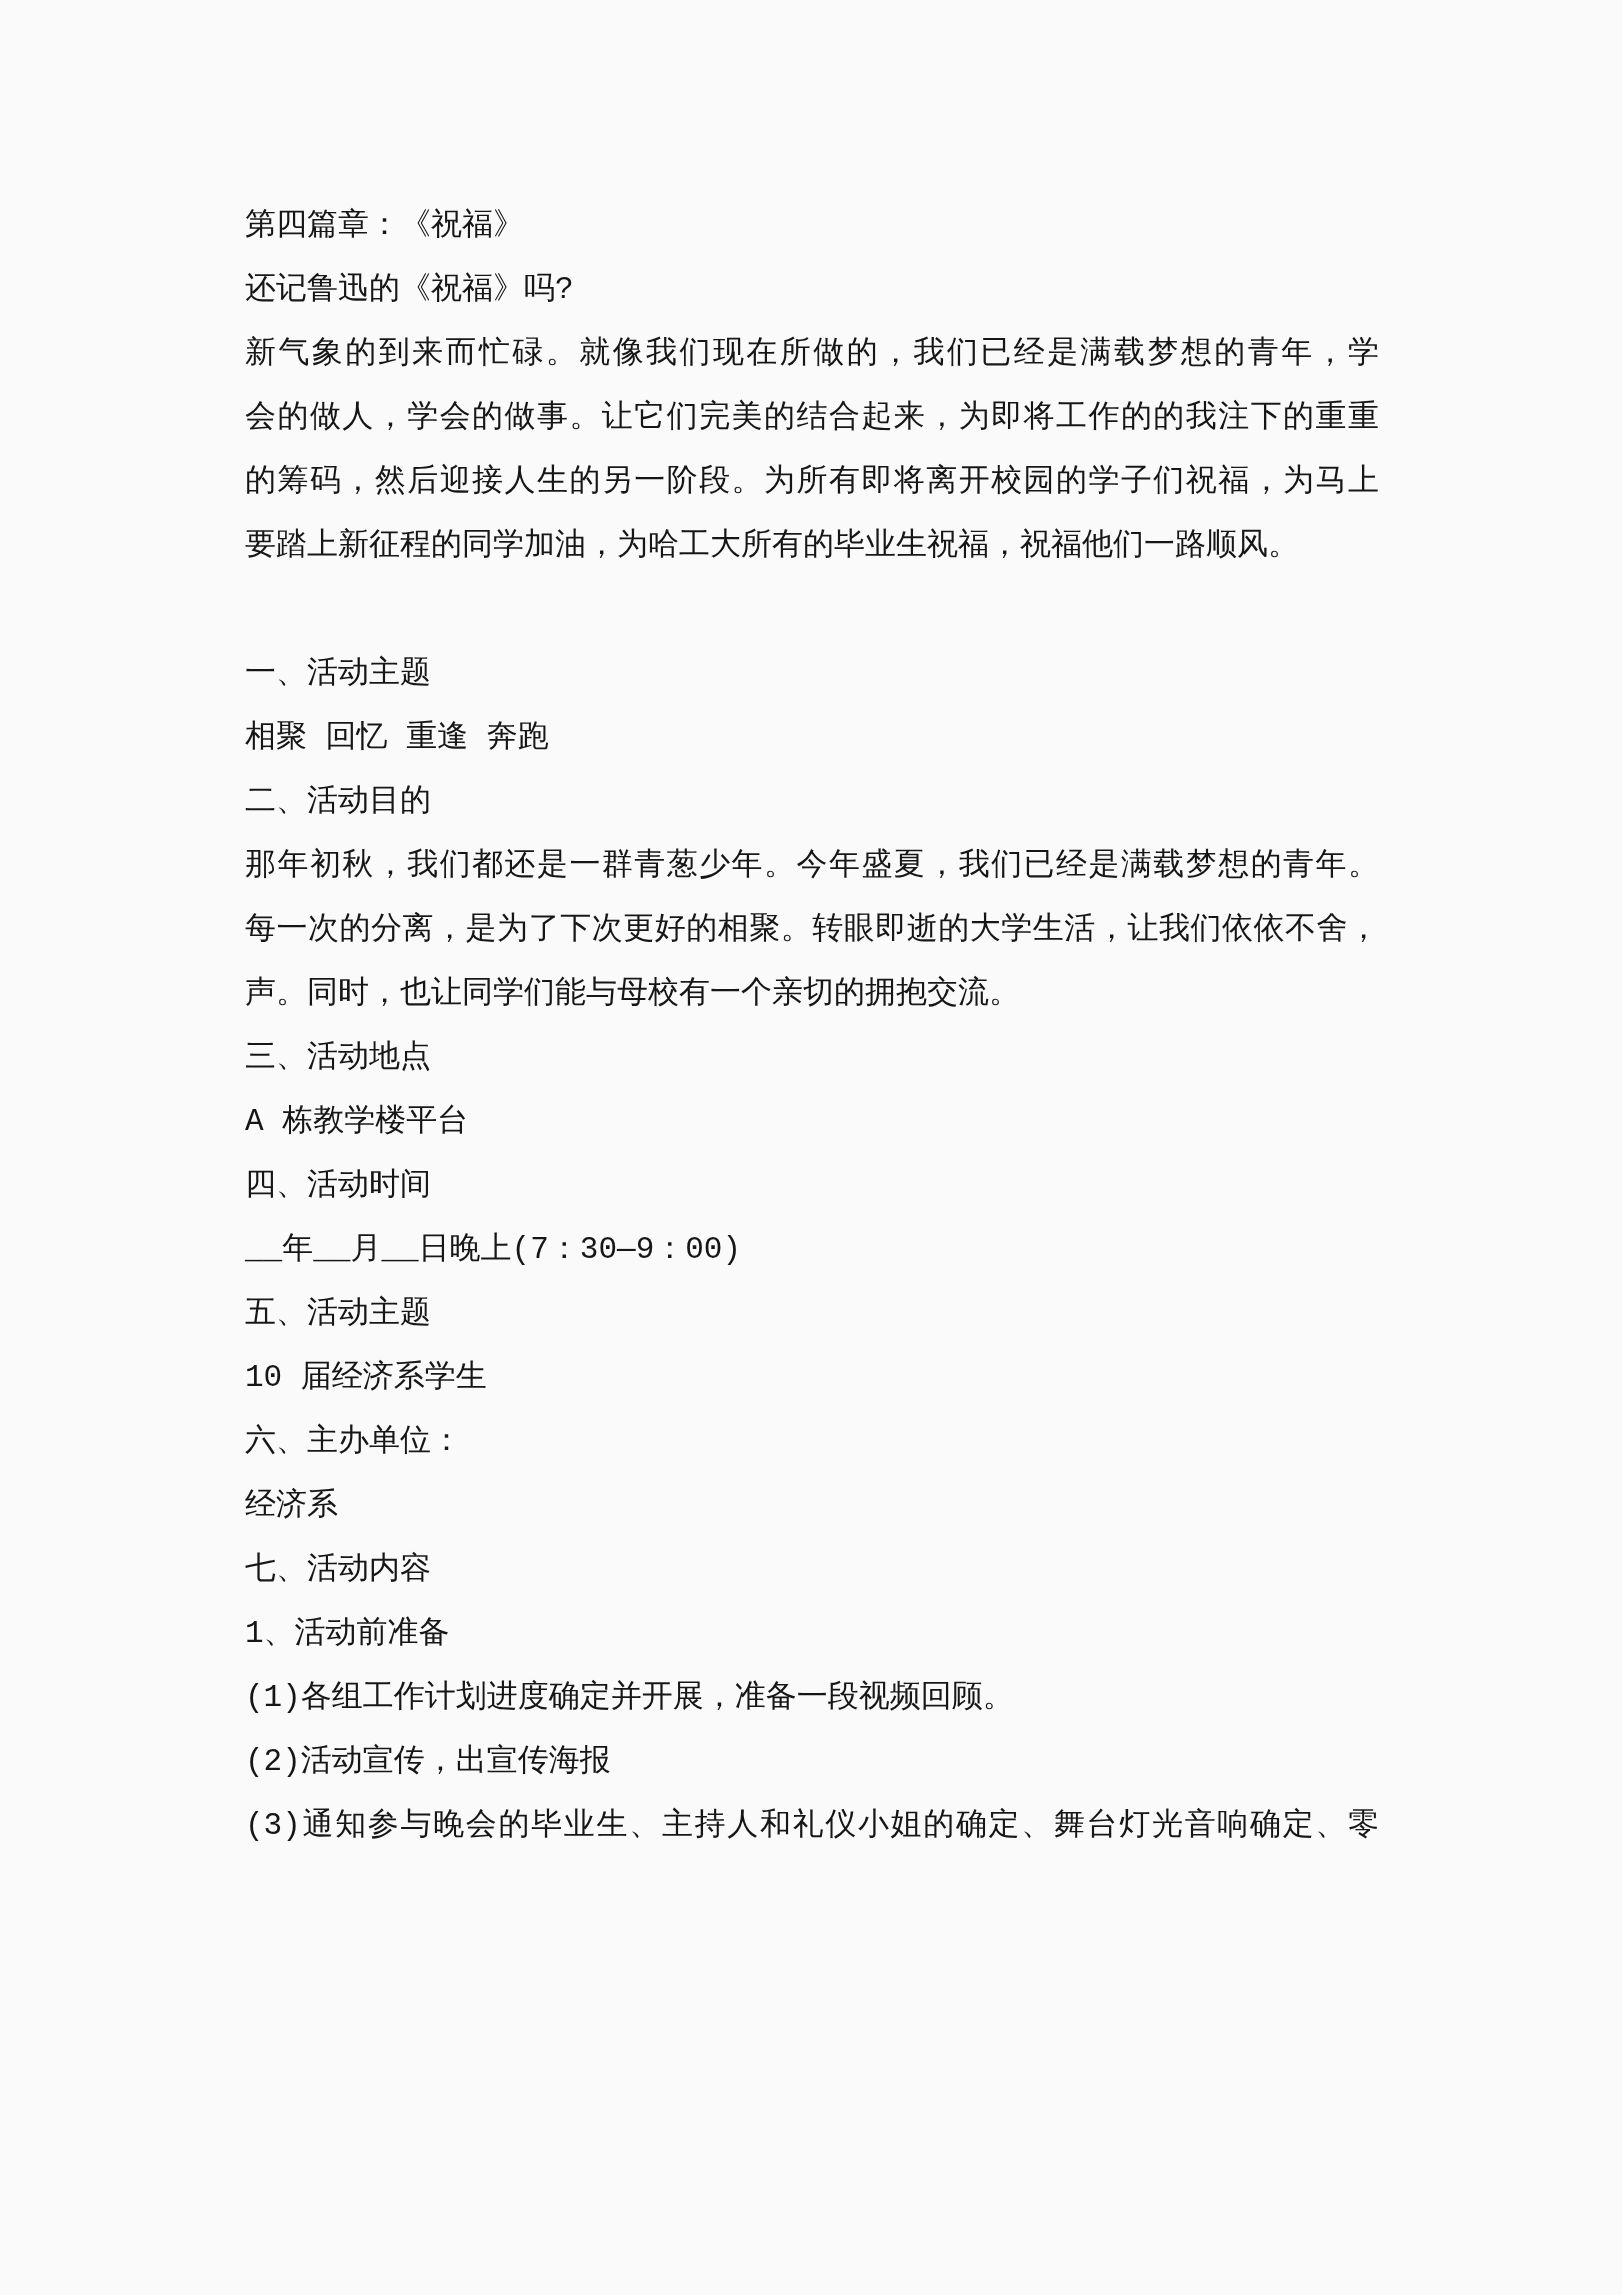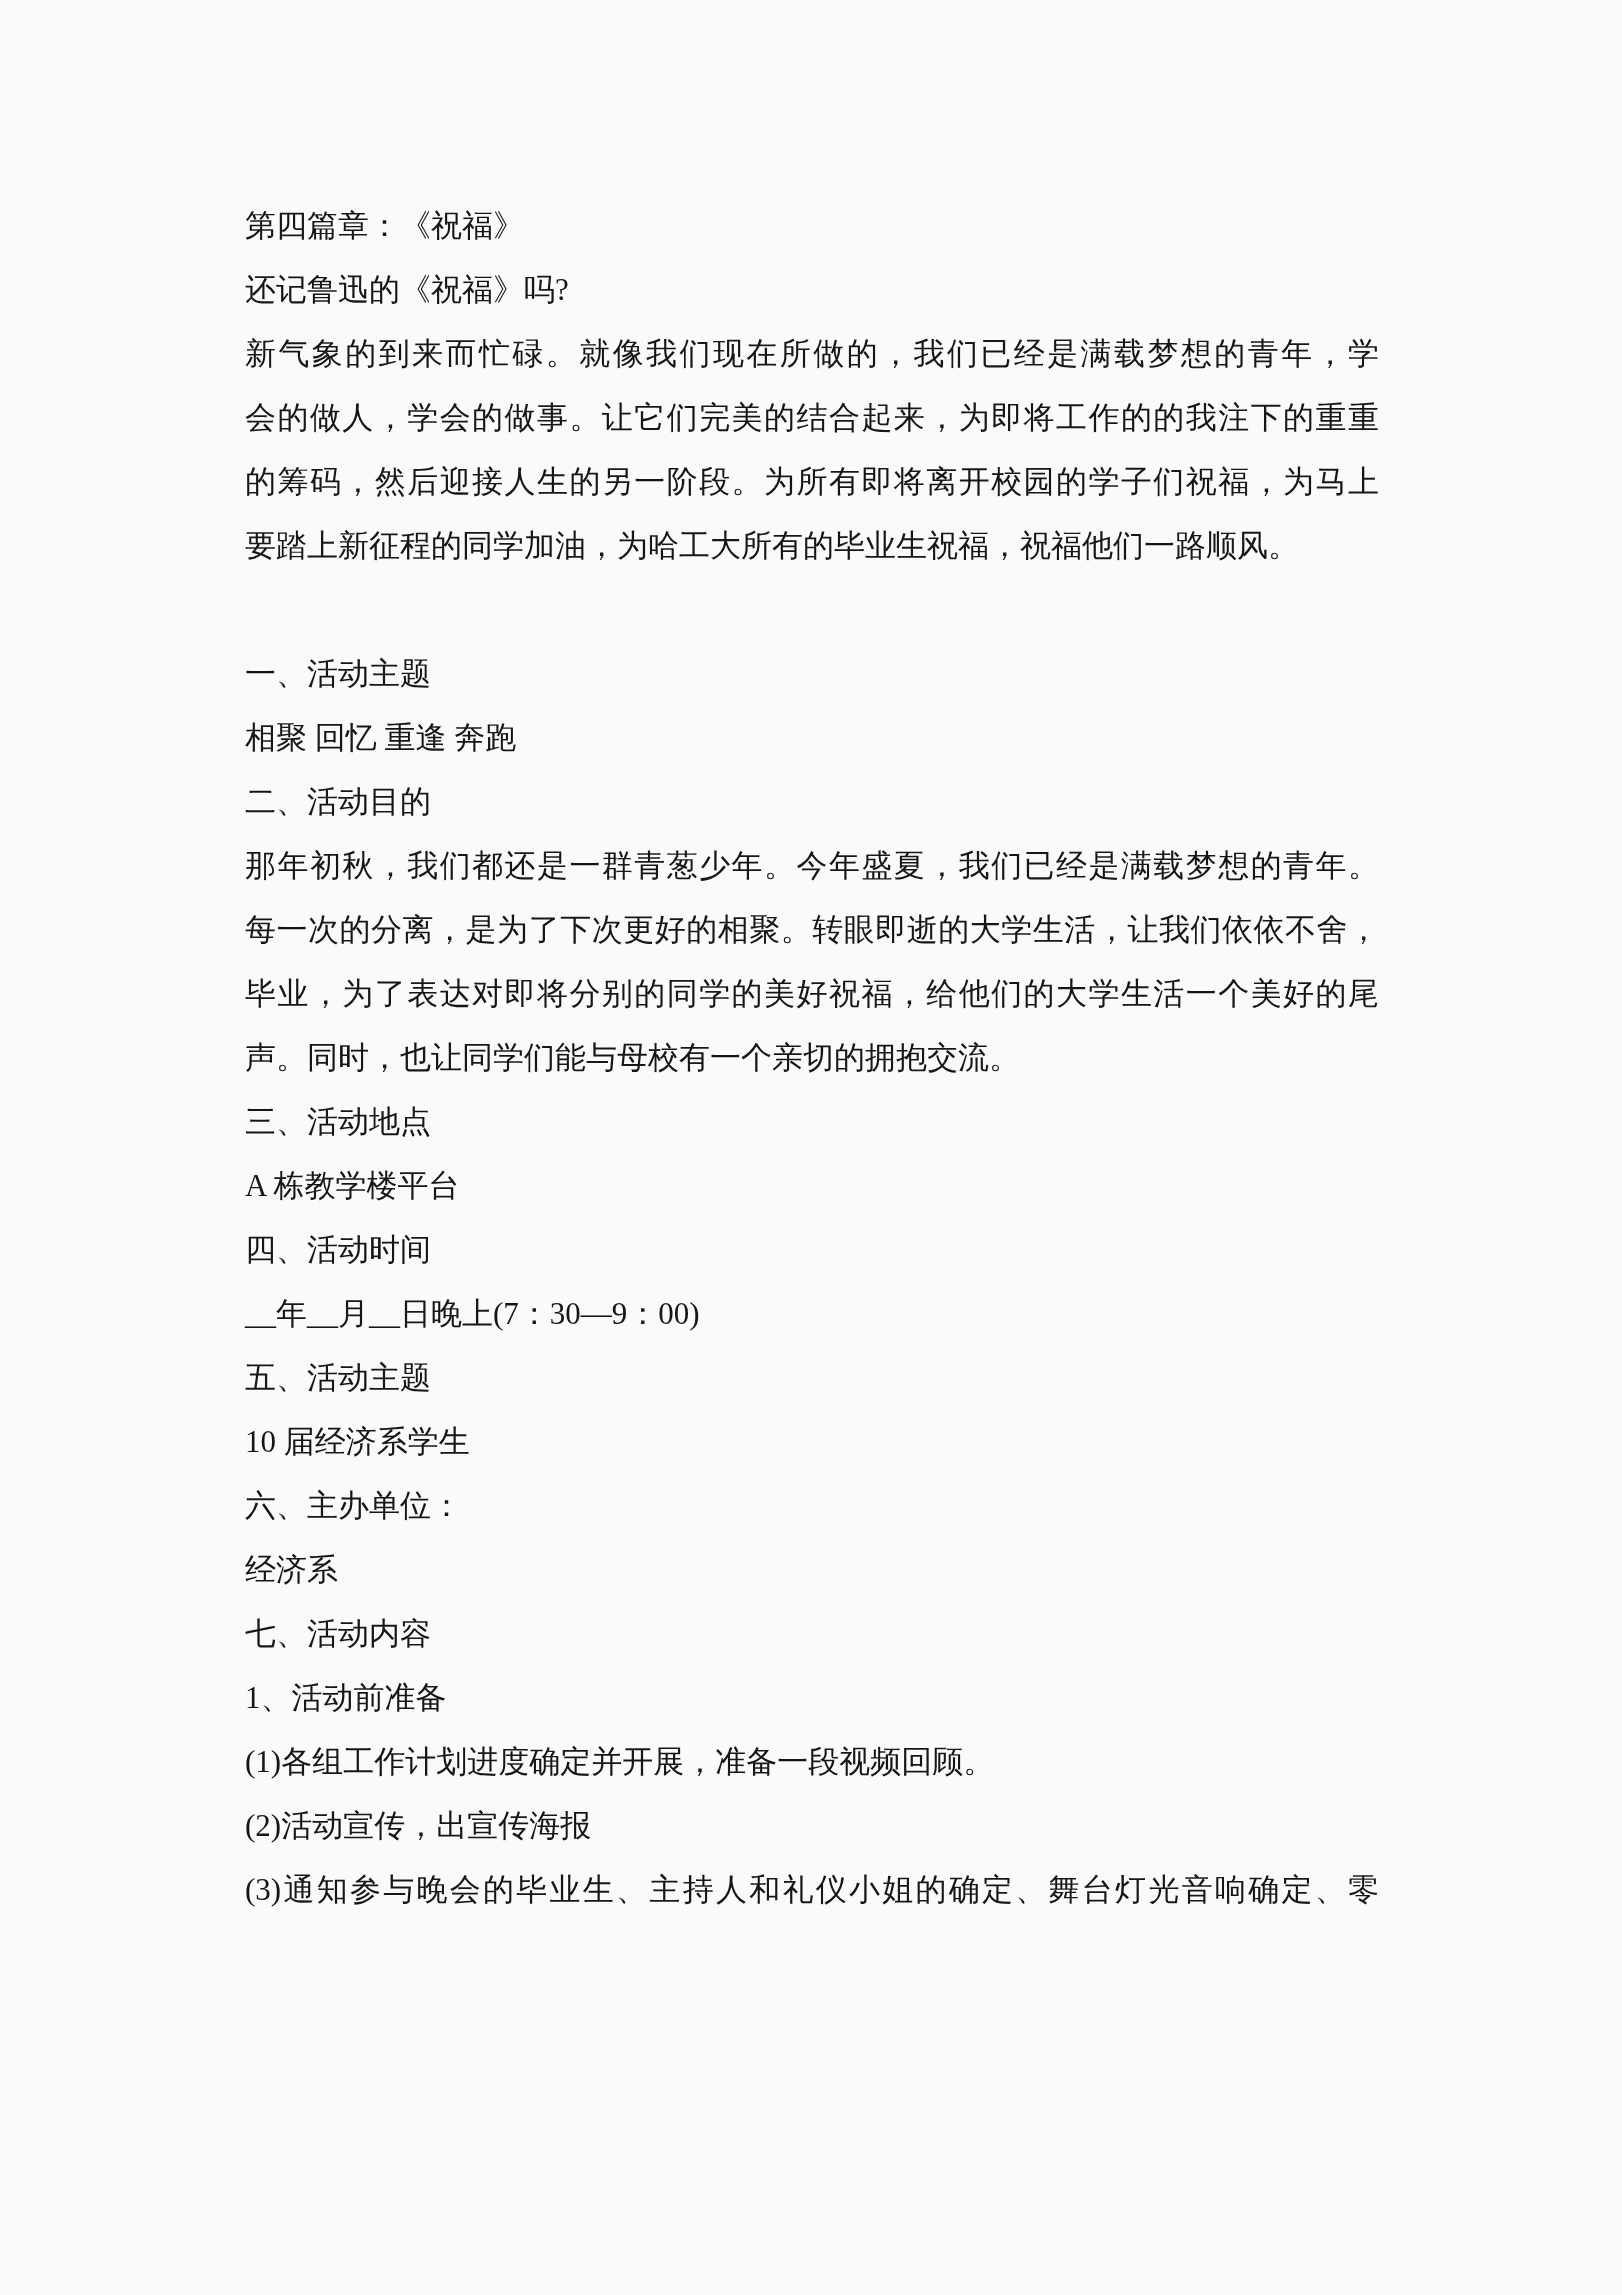--- a/index.html
+++ b/index.html
@@ -16,20 +16,21 @@
     padding: 194px 244px 0 245px;
     color: #161616;
     font-family: "Liberation Serif", "DejaVu Serif", serif;
     font-size: 31px;
   }
   .line {
     height: 64px;
     line-height: 64px;
     white-space: nowrap;
     text-align: left;
+    font-family: Liberation Mono, monospace;
   }
   .j {
     text-align: justify;
     text-align-last: justify;
   }
 </style>
 </head>
 <body>
 
 <div class="page">
@@ -38,21 +39,20 @@
   <div class="line j">新气象的到来而忙碌。就像我们现在所做的，我们已经是满载梦想的青年，学</div>
   <div class="line j">会的做人，学会的做事。让它们完美的结合起来，为即将工作的的我注下的重重</div>
   <div class="line j">的筹码，然后迎接人生的另一阶段。为所有即将离开校园的学子们祝福，为马上</div>
   <div class="line">要踏上新征程的同学加油，为哈工大所有的毕业生祝福，祝福他们一路顺风。</div>
   <div class="line"></div>
   <div class="line">一、活动主题</div>
   <div class="line">相聚 回忆 重逢 奔跑</div>
   <div class="line">二、活动目的</div>
   <div class="line j">那年初秋，我们都还是一群青葱少年。今年盛夏，我们已经是满载梦想的青年。</div>
   <div class="line j">每一次的分离，是为了下次更好的相聚。转眼即逝的大学生活，让我们依依不舍，</div>
-  <div class="line j">毕业，为了表达对即将分别的同学的美好祝福，给他们的大学生活一个美好的尾</div>
   <div class="line">声。同时，也让同学们能与母校有一个亲切的拥抱交流。</div>
   <div class="line">三、活动地点</div>
   <div class="line">A 栋教学楼平台</div>
   <div class="line">四、活动时间</div>
   <div class="line">__年__月__日晚上(7：30—9：00)</div>
   <div class="line">五、活动主题</div>
   <div class="line">10 届经济系学生</div>
   <div class="line">六、主办单位：</div>
   <div class="line">经济系</div>
   <div class="line">七、活动内容</div>

